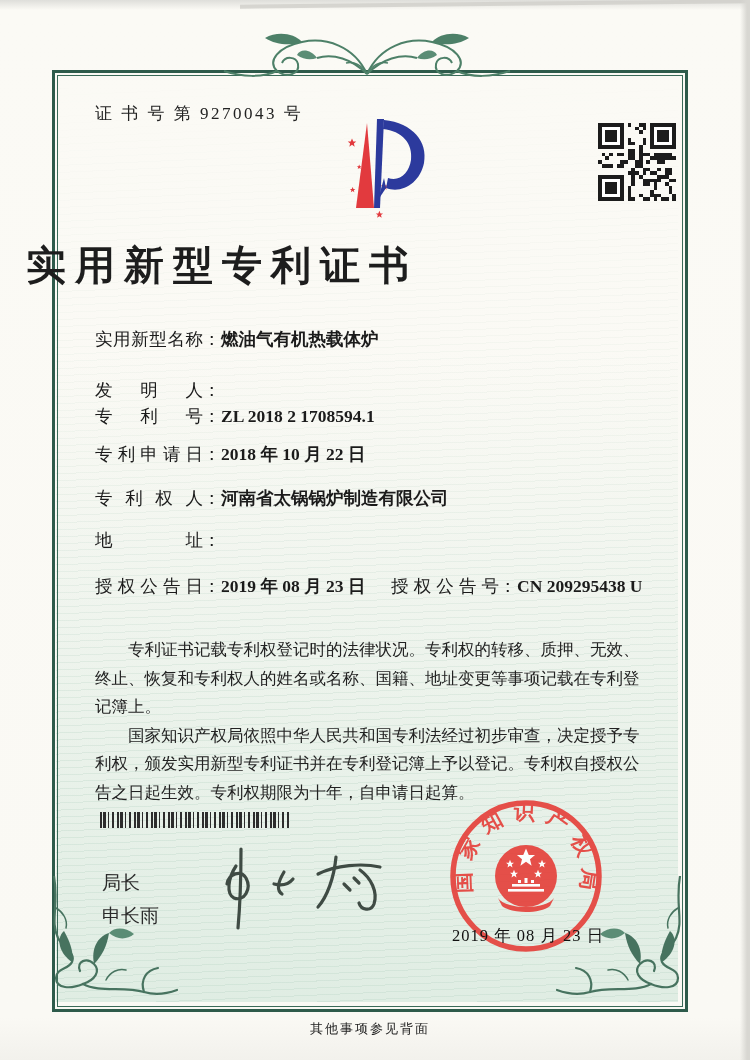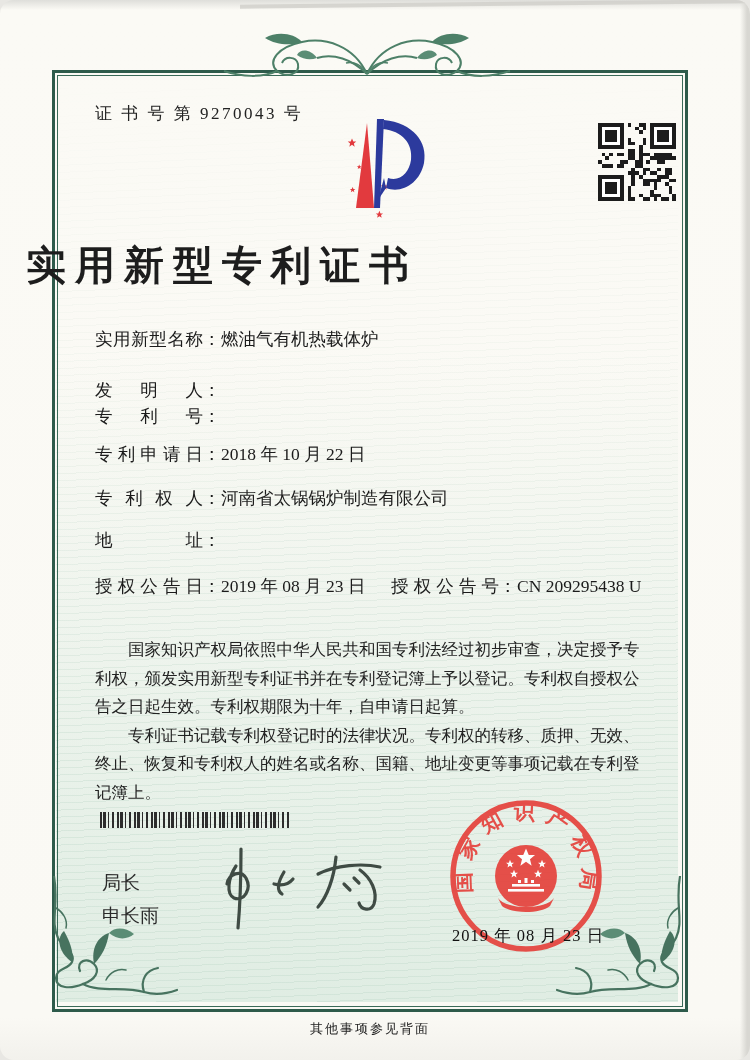--- a/index.html
+++ b/index.html
@@ -1,18 +1,18 @@
 <!DOCTYPE html>
 <html><head>
 <meta charset="utf-8">
 <style>
   html,body{margin:0;padding:0;}
   body{width:750px;height:1060px;background:#e8e7e3;font-family:"Liberation Serif","DejaVu Serif",serif;}
   .page{position:relative;width:750px;height:1060px;overflow:hidden;
-        background:linear-gradient(180deg,#dededa 0px,#fbfaf5 10px,#faf9f4 96%,#f2f1ec 100%);border-radius:14px;}
+        background:linear-gradient(180deg,#dededa 0px,#fbfaf5 10px,#faf9f4 96%,#f2f1ec 100%);}
   .paper-edge-right{position:absolute;top:0;right:0;width:10px;height:100%;
         background:linear-gradient(90deg,rgba(0,0,0,0) 0,#d8d7d2 70%);}
   .paper-edge-top{position:absolute;top:2px;left:240px;width:510px;height:4px;
         background:#cfcec9;transform:rotate(-0.6deg);opacity:.8;}
 
   
   .frame{position:absolute;left:52px;top:70px;width:630px;height:936px;
          border:3px solid #2e5b4b;}
   .frame-inner{position:absolute;inset:2px;border:1px solid #3a6a58;}
   .guilloche{position:absolute;left:56px;top:74px;width:622px;height:928px;
@@ -34,21 +34,21 @@
   .logo{position:absolute;left:308px;top:114px;width:132px;height:104px;}
   .qr{position:absolute;left:598px;top:123px;width:78px;height:78px;}
   .title{position:absolute;left:17px;top:238px;width:740px;text-align:left;
          font-size:40px;font-weight:700;letter-spacing:9px;color:#1d1d1d;text-indent:9px;}
 
   
   .fields{position:absolute;left:95px;top:327px;width:560px;font-size:17.5px;color:#1b1b1b;line-height:25px;}
   .frow{display:flex;align-items:center;}
   .flabel{display:inline-block;width:108px;text-align:justify;text-align-last:justify;flex:0 0 108px;}
   .fcolon{display:inline-block;width:18px;flex:0 0 18px;}
-  .fvalue{white-space:pre-line;}
+  .fvalue{white-space:pre-line;font-weight:bold;}
   .mb1{margin-bottom:26px;} .mb2{margin-bottom:1px;} .mb3{margin-bottom:13px;}
   .mb4{margin-bottom:19px;} .mb5{margin-bottom:17px;} .mb6{margin-bottom:21px;}
   .grant-row{display:flex;}
   .grant-left{display:flex;width:296px;flex:0 0 296px;}
   .grant-right{display:flex;justify-content:space-between;}
 
   
   .body-text{position:absolute;left:95px;top:636px;width:548px;font-size:16.5px;
              line-height:28.5px;color:#222;}
   .para{text-indent:2em;margin:0;}
@@ -267,20 +267,21 @@
       <span class="fcolon">：</span>
       <span class="fvalue">燃油气有机热载体炉</span>
     </div>
     <div class="frow mb2">
       <span class="flabel">发明人</span>
       <span class="fcolon">：</span>
     </div>
     <div class="frow mb3">
       <span class="flabel">专利号</span>
       <span class="fcolon">：</span>
+      <span class="fvalue">ZL 2018 2 1708594.1</span>
     </div>
     <div class="frow mb4">
       <span class="flabel">专利申请日</span>
       <span class="fcolon">：</span>
       <span class="fvalue">2018 年 10 月 22 日</span>
     </div>
     <div class="frow mb5">
       <span class="flabel">专利权人</span>
       <span class="fcolon">：</span>
       <span class="fvalue">河南省太锅锅炉制造有限公司</span>
@@ -297,22 +298,22 @@
       </span>
       <span class="grant-right">
         <span class="flabel">授权公告号</span>
         <span class="fcolon">：</span>
         <span class="fvalue">CN 209295438 U</span>
       </span>
     </div>
   </div>
 
   <div class="body-text">
+    <p class="para">专利证书记载专利权登记时的法律状况。专利权的转移、质押、无效、终止、恢复和专利权人的姓名或名称、国籍、地址变更等事项记载在专利登记簿上。</p>
     <p class="para">国家知识产权局依照中华人民共和国专利法经过初步审查，决定授予专利权，颁发实用新型专利证书并在专利登记簿上予以登记。专利权自授权公告之日起生效。专利权期限为十年，自申请日起算。</p>
-    <p class="para">专利证书记载专利权登记时的法律状况。专利权的转移、质押、无效、终止、恢复和专利权人的姓名或名称、国籍、地址变更等事项记载在专利登记簿上。</p>
   </div>
 
   <div class="barcode"></div>
 
   <div class="director">
     <div>局长</div>
     <div>申长雨</div>
   </div>
 
   <svg class="sign" viewBox="0 0 195 92">

